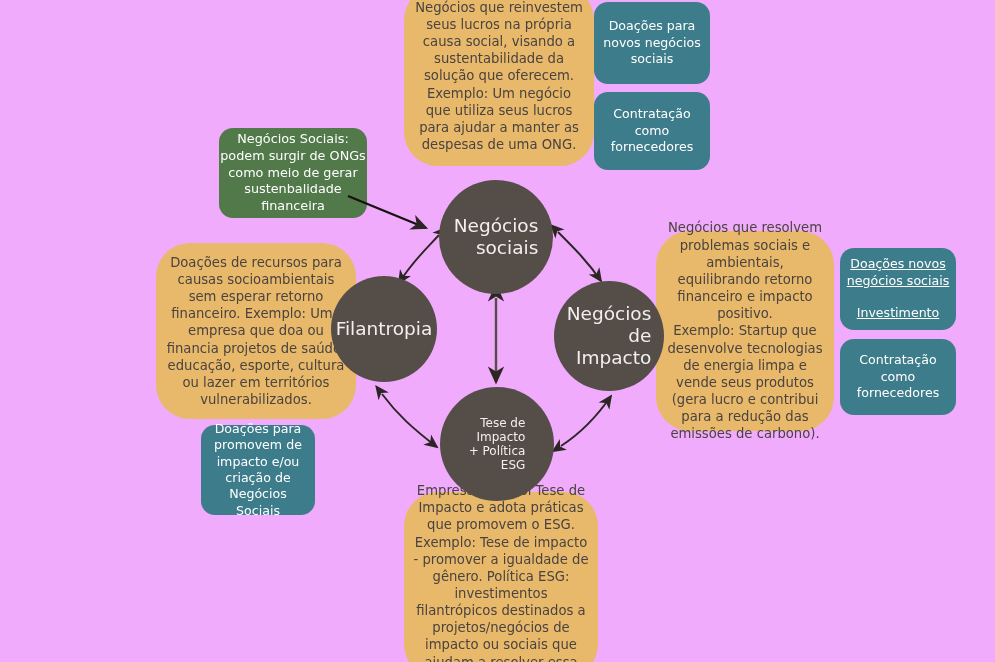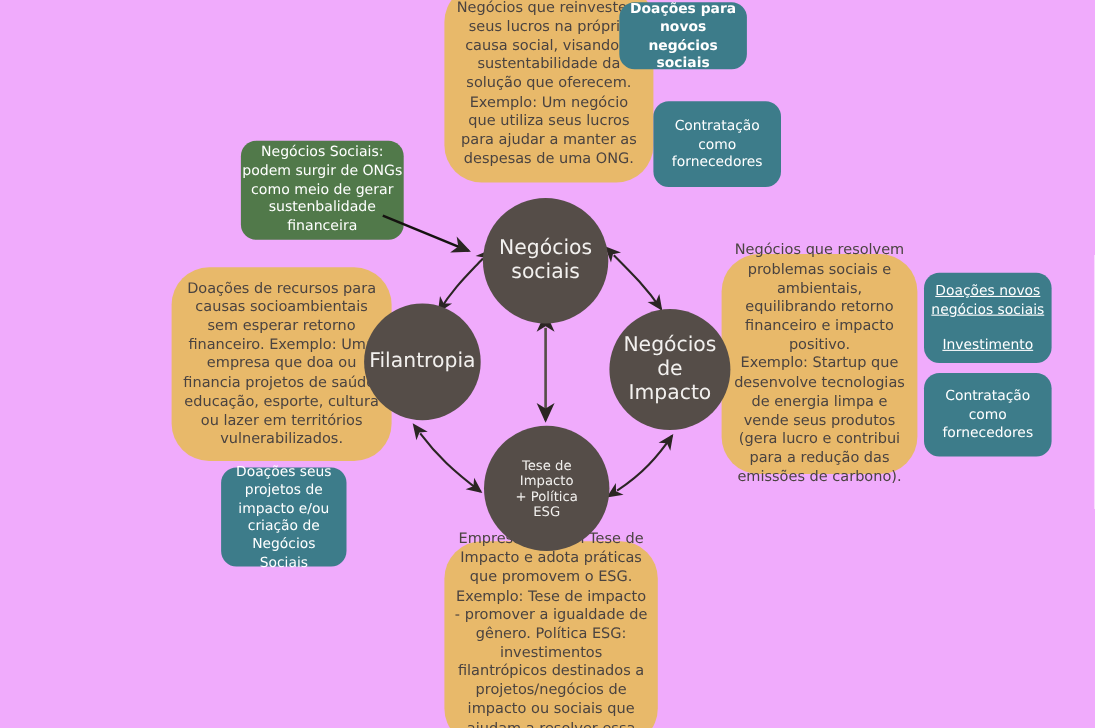--- a/index.html
+++ b/index.html
@@ -46,29 +46,29 @@
   }
   .circle {
     position: absolute;
     box-sizing: border-box;
     background: #554d48;
     color: #f2f0ee;
     border-radius: 50%;
     display: flex;
     align-items: center;
     justify-content: center;
-    text-align: center;
+    text-align: right;
     line-height: 1.18;
     white-space: pre-line;
     z-index: 5;
   }
 
   
   #card-social-desc   { left: 404px; top: -14px;  width: 190px; height: 180px; font-size: 13.2px; padding: 4px 10px; }
-  #card-social-teal-1 { left: 563px; top: 2px;    width: 116px; height: 61px;  font-size: 12.6px; padding: 4px 8px; font-weight: bold; }
+  #card-social-teal-1 { left: 594px; top: 2px;    width: 116px; height: 82px;  font-size: 12.6px; padding: 4px 8px; }
   #card-social-teal-2 { left: 594px; top: 92px;   width: 116px; height: 78px;  font-size: 12.6px; padding: 4px 8px; }
 
   #card-green-note    { left: 219px; top: 128px;  width: 148px; height: 90px;  font-size: 12.8px; padding: 4px 0; }
 
   #card-phil-desc     { left: 156px; top: 243px;  width: 200px; height: 176px; font-size: 13.2px; padding: 4px 10px; }
   #card-phil-teal     { left: 201px; top: 425px;  width: 114px; height: 90px;  font-size: 12.6px; padding: 4px 6px; }
 
   #card-impact-desc   { left: 656px; top: 231px;  width: 178px; height: 200px; font-size: 13.2px; padding: 4px 8px; }
   #card-impact-teal-1 { left: 840px; top: 248px;  width: 116px; height: 82px;  font-size: 12.6px; padding: 4px 6px; text-decoration: underline; }
   #card-impact-teal-2 { left: 840px; top: 339px;  width: 116px; height: 76px;  font-size: 12.6px; padding: 4px 6px; }
@@ -124,21 +124,21 @@
 
   <div class="card tan" id="card-impact-desc">Negócios que resolvem problemas sociais e ambientais, equilibrando retorno financeiro e impacto positivo.
 Exemplo: Startup que desenvolve tecnologias de energia limpa e vende seus produtos (gera lucro e contribui para a redução das emissões de carbono).</div>
 
   <div class="card tan" id="card-esg-desc">Empresa constrói Tese de Impacto e adota práticas que promovem o ESG. Exemplo: Tese de impacto - promover a igualdade de gênero. Política ESG: investimentos filantrópicos destinados a projetos/negócios de impacto ou sociais que ajudam a resolver essa questão.</div>
 
   <div class="card teal" id="card-social-teal-1">Doações para novos negócios sociais</div>
 
   <div class="card teal" id="card-social-teal-2">Contratação como fornecedores</div>
 
-  <div class="card teal" id="card-phil-teal">Doações seus projetos de impacto e/ou criação de Negócios Sociais</div>
+  <div class="card teal" id="card-phil-teal">Doações para promovem de impacto e/ou criação de Negócios Sociais</div>
 
   <div class="card teal" id="card-impact-teal-1">Doações novos negócios sociais
 
 Investimento</div>
 
   <div class="card teal" id="card-impact-teal-2">Contratação como fornecedores</div>
 
   <div class="card green" id="card-green-note">Negócios Sociais: podem surgir de ONGs como meio de gerar sustenbalidade financeira</div>
 
   <div class="circle" id="circle-social">Negócios

